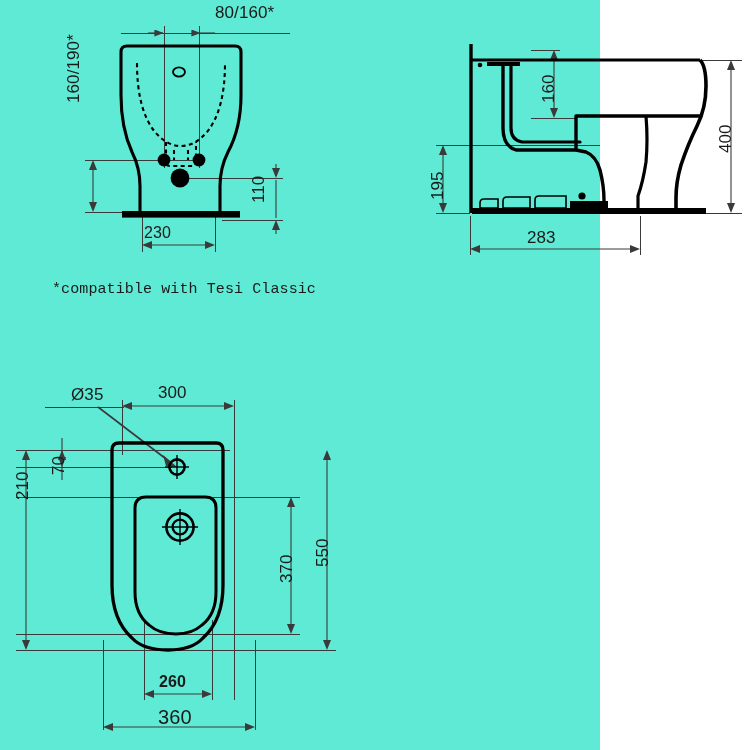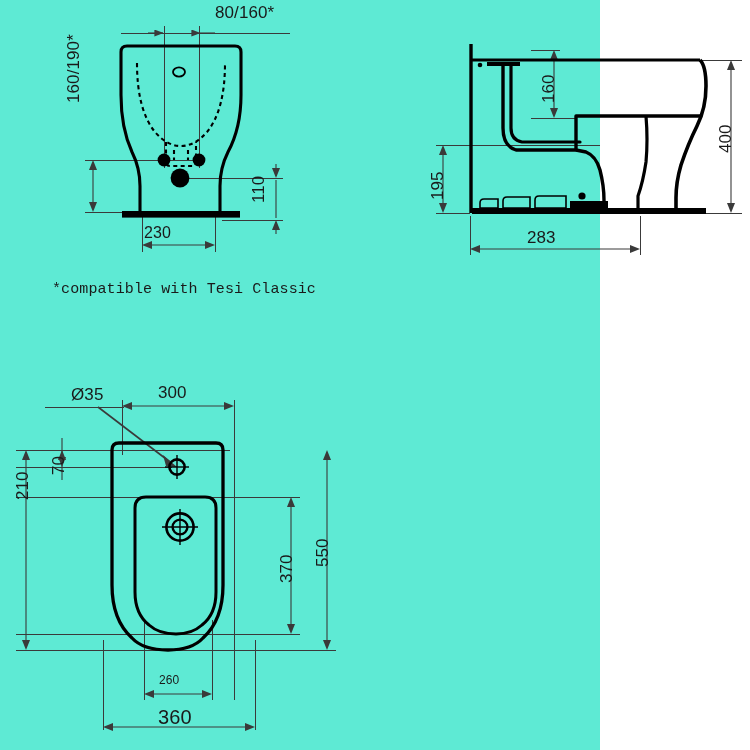--- a/index.html
+++ b/index.html
@@ -215,17 +215,17 @@
   <div class="note" style="left:158px;top:383px;font-size:17px;">300</div>
 
   <div class="note" style="left:49px;top:475px;font-size:17px;transform:rotate(-90deg);transform-origin:left top;">70</div>
 
   <div class="note" style="left:13px;top:500px;font-size:17px;transform:rotate(-90deg);transform-origin:left top;">210</div>
 
   <div class="note" style="left:277px;top:583px;font-size:17px;transform:rotate(-90deg);transform-origin:left top;">370</div>
 
   <div class="note" style="left:313px;top:567px;font-size:17px;transform:rotate(-90deg);transform-origin:left top;">550</div>
 
-  <div class="note" style="left:159px;top:673px;font-size:12px;">260</div>
+  <div class="note" style="left:159px;top:673px;font-size:16px;font-weight:bold;">260</div>
 
   <div class="note" style="left:158px;top:706px;font-size:20px;">360</div>
 
 </div>
 
 </body></html>

